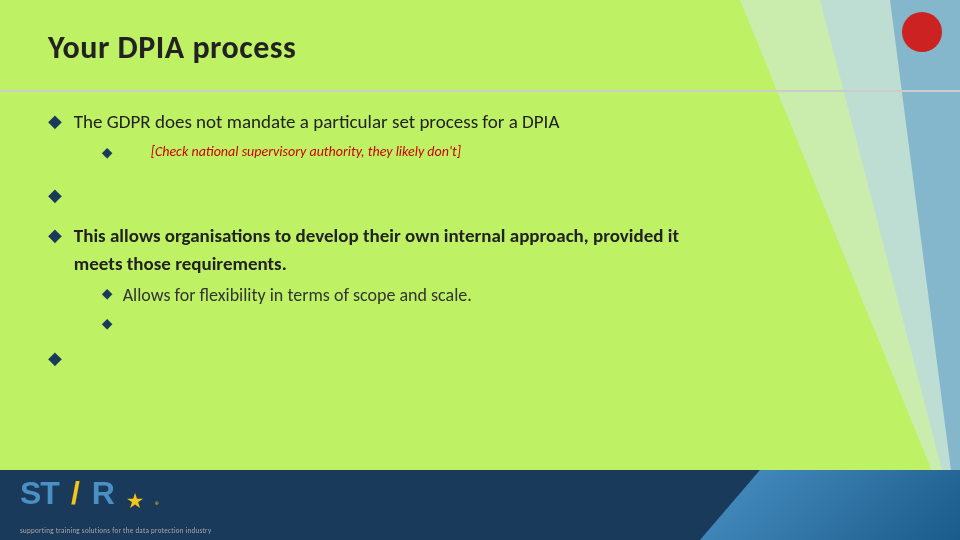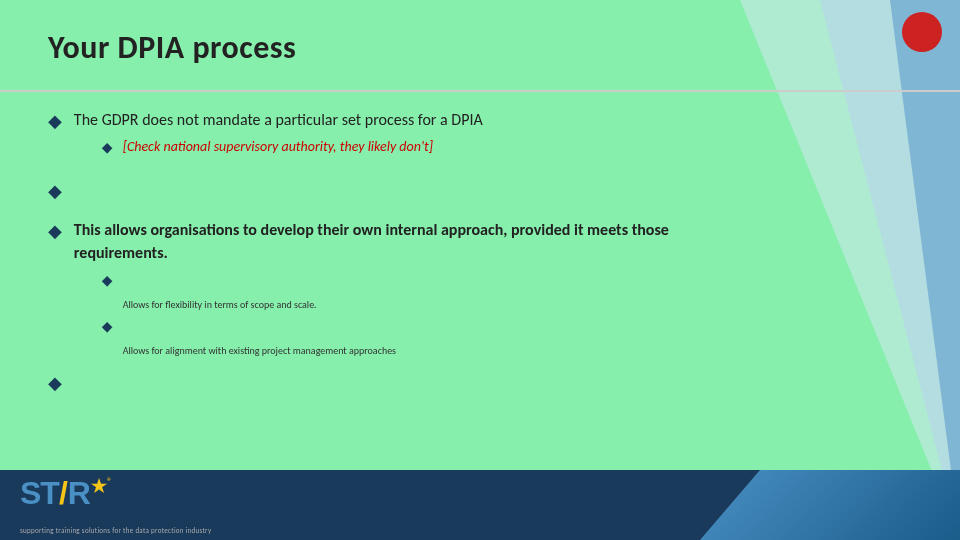--- a/index.html
+++ b/index.html
@@ -10,21 +10,21 @@
       overflow: hidden;
       font-family: 'Calibri', 'Arial', sans-serif;
       background: #ffffff;
       position: relative;
     }
 
     .slide {
       width: 960px;
       height: 540px;
       position: relative;
-      background: #86efac;
+      background: #bef264;
       overflow: hidden;
     }
 
     
     .deco-container {
       position: absolute;
       top: 0;
       right: 0;
       width: 280px;
       height: 540px;
@@ -129,41 +129,41 @@
     }
 
     .bullet-diamond.small {
       font-size: 14px;
       color: #1a3a5c;
       margin-left: 28px;
       margin-right: 10px;
     }
 
     .bullet-text {
-      font-size: 16px;
+      font-size: 19px;
       color: #222222;
       line-height: 1.45;
     }
 
     .bullet-text.bold {
       font-weight: 700;
     }
 
     .bullet-text.italic-colored {
       font-size: 14px;
       color: #cc0000;
       font-style: italic;
       font-weight: 400;
+      margin-left: 28px;
     }
 
     .bullet-text.sub {
-      font-size: 10px;
+      font-size: 18px;
       color: #333333;
       line-height: 1.4;
-      margin-top: 28px;
     }
 
     .sub-group {
       margin-left: 0px;
       margin-top: 6px;
       margin-bottom: 6px;
     }
 
     
     .bottom-bar {
@@ -255,38 +255,37 @@
       <div>
         <span class="bullet-text bold">This allows organisations to develop their own internal approach, provided it meets those requirements.</span>
         
         <div class="sub-group">
           <div class="bullet-item" style="margin-bottom:4px;">
             <span class="bullet-diamond small">◆</span>
             <span class="bullet-text sub">Allows for flexibility in terms of scope and scale.</span>
           </div>
           <div class="bullet-item" style="margin-bottom:4px;">
             <span class="bullet-diamond small">◆</span>
-            <span class="bullet-text sub">Allows for alignment with existing project management approaches</span>
           </div>
         </div>
       </div>
     </div>
 
     <div class="bullet-item">
       <span class="bullet-diamond">◆</span>
     </div>
 
   </div>
 
   <div class="page-number">29</div>
 
   <div class="bottom-bar">
     <div class="logo-area">
       <div>
-        <div style="display:flex; align-items:flex-start; gap:0;">
+        <div style="display:flex; align-items:flex-end; gap:12px;">
           <span style="font-size:32px; font-weight:900; color:#4a90c4; font-family:Arial,sans-serif; letter-spacing:-1px;">ST</span>
           <span style="font-size:32px; font-weight:900; color:#f5c518; font-family:Arial,sans-serif;">/</span>
           <span style="font-size:32px; font-weight:900; color:#4a90c4; font-family:Arial,sans-serif;">R</span>
           <span style="font-size:18px; color:#f5c518; vertical-align:super; font-weight:bold;">★</span>
           <span style="font-size:10px; color:#f5c518; vertical-align:super;">®</span>
         </div>
         <span class="logo-tagline">supporting training solutions for the data protection industry</span>
       </div>
     </div>
     <div class="bottom-accent"></div>

